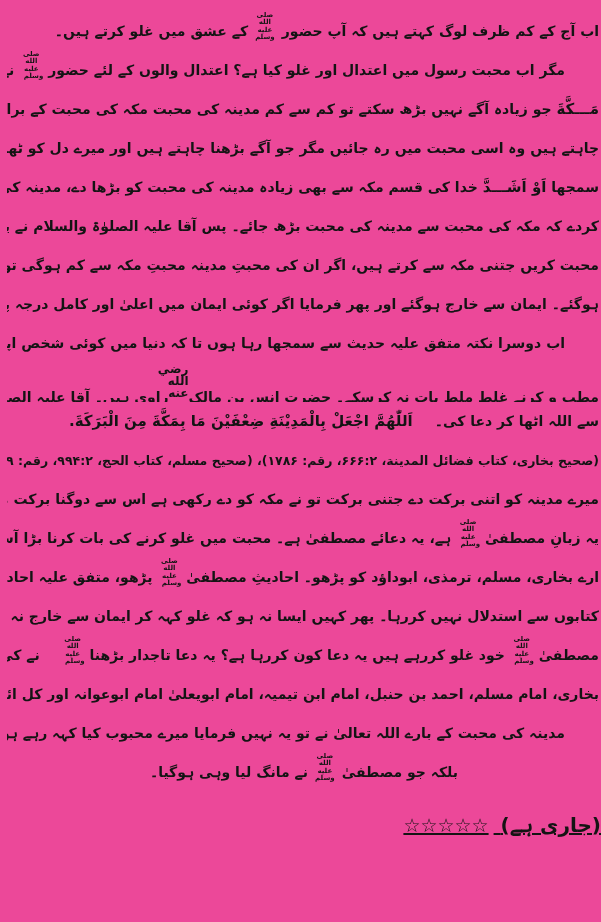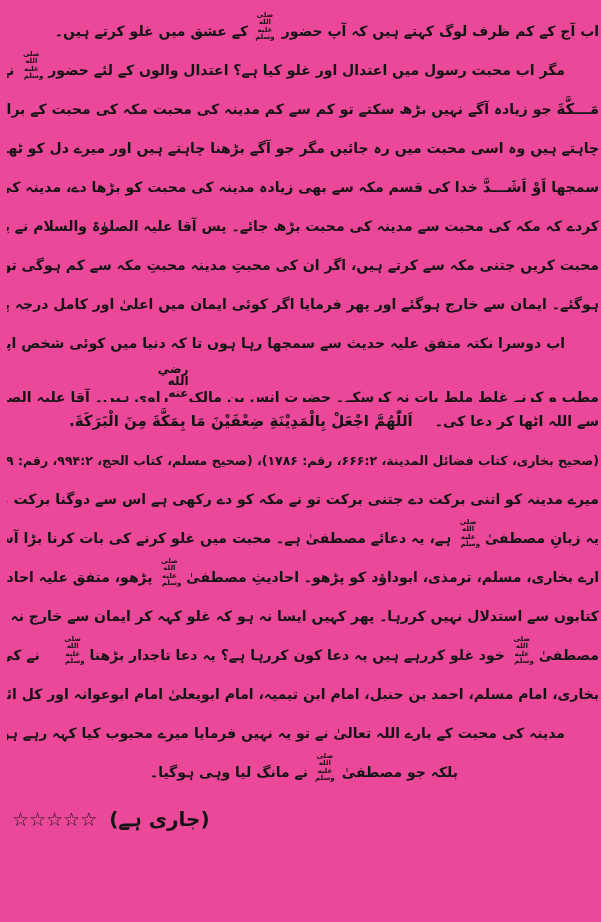--- a/index.html
+++ b/index.html
@@ -33,22 +33,22 @@
     text-align:center;
   }
   .rda{
     display:inline-block;width:15px;
     font-size:12px;line-height:1;
     vertical-align:5px;white-space:normal;
     text-align:center;
   }
   .gap{display:inline-block;}
   .footer{
-    height:46px;line-height:46px;margin-top:4px;
-    text-align:left;font-size:20px;
+    height:46px;line-height:59px;margin-top:4px;
+    text-align:right;font-size:20px;text-decoration:underline;
   }
   .footer .stars{font-size:19px;letter-spacing:3px;margin:0 5px;}
 </style>
 </head>
 <body>
 
 <div class="page">
   <div id="text-block">
       <div class="line a-r"><span>اب آج کے کم ظرف لوگ کہتے ہیں کہ آپ حضور </span><span class="saw">صلى الله عليه وسلم</span><span> کے عشق میں غلو کرتے ہیں۔</span></div>
       <div class="line a-j indent"><span>مگر اب محبت رسول میں اعتدال اور غلو کیا ہے؟ اعتدال والوں کے لئے حضور </span><span class="saw">صلى الله عليه وسلم</span><span> نے فرمادیا </span></div>

